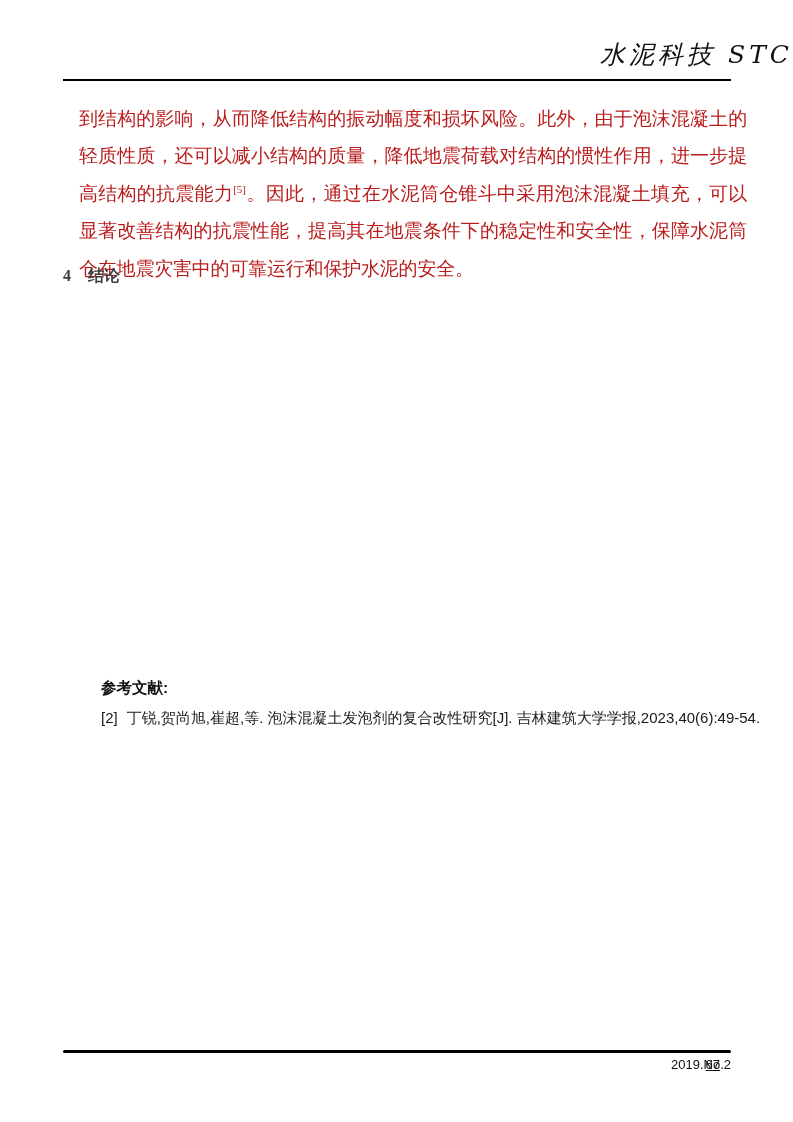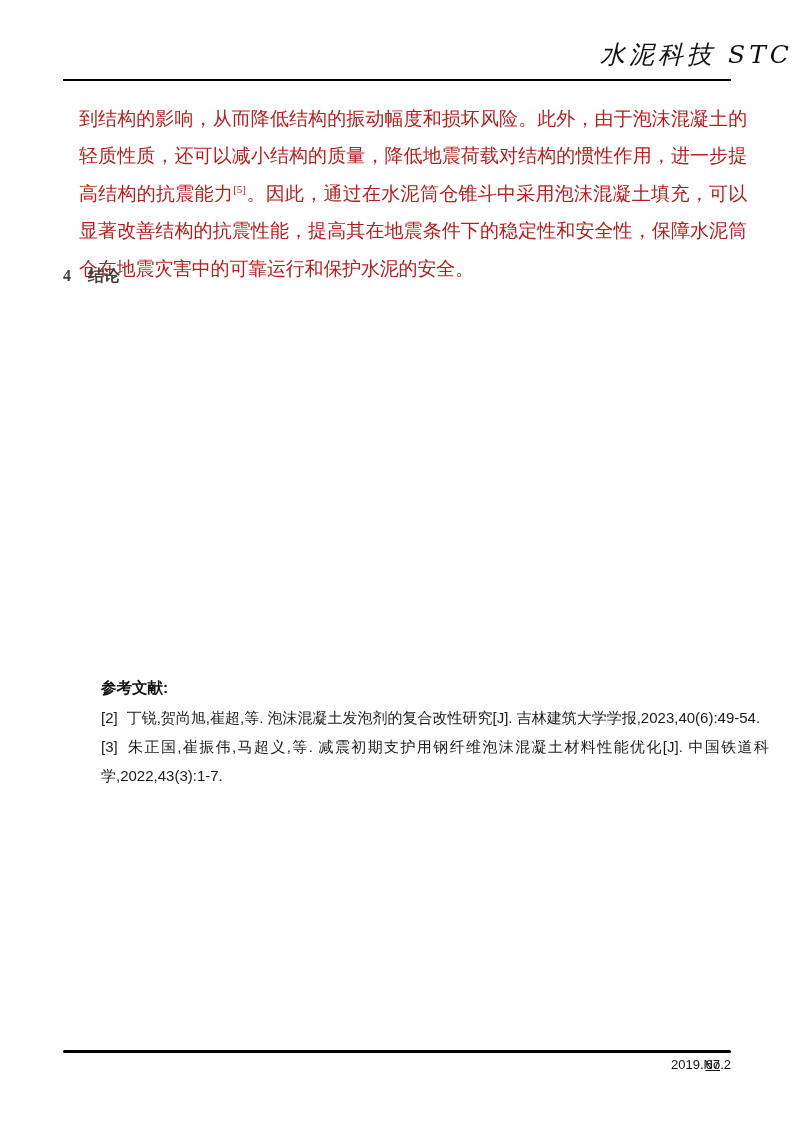--- a/index.html
+++ b/index.html
@@ -146,21 +146,20 @@
 
   <h2 class="section-heading"><span class="sec-num">4</span><span>结论</span></h2>
 
 
   <div class="references">
     <div class="ref-heading">参考文献:</div>
 
 
     <p class="ref-item"><span class="ref-label">[2]</span><span>丁锐,贺尚旭,崔超,等. 泡沫混凝土发泡剂的复合改性研究[J]. 吉林建筑大学学报,2023,40(6):49-54.</span></p>
 
-    <p class="ref-item"><span class="ref-label">[3]</span><span>朱正国,崔振伟,马超义,等. 减震初期支护用钢纤维泡沫混凝土材料性能优化[J]. 中国铁道科学,2022,43(3):1-7.</span></p>
 
 
   </div>
 
   <div class="footer-rule"></div>
 
   <div class="footer-row">
     <span class="page-num">67</span>
     <span class="issue">2019.No.2</span>
   </div>

